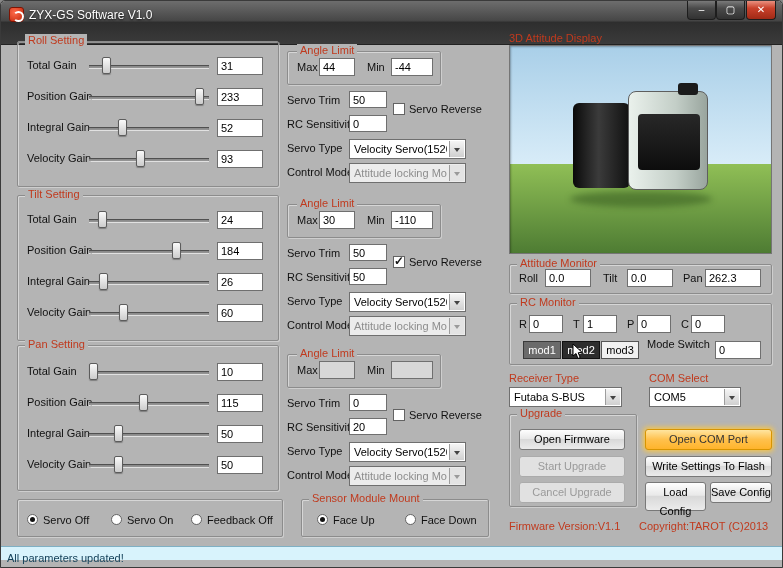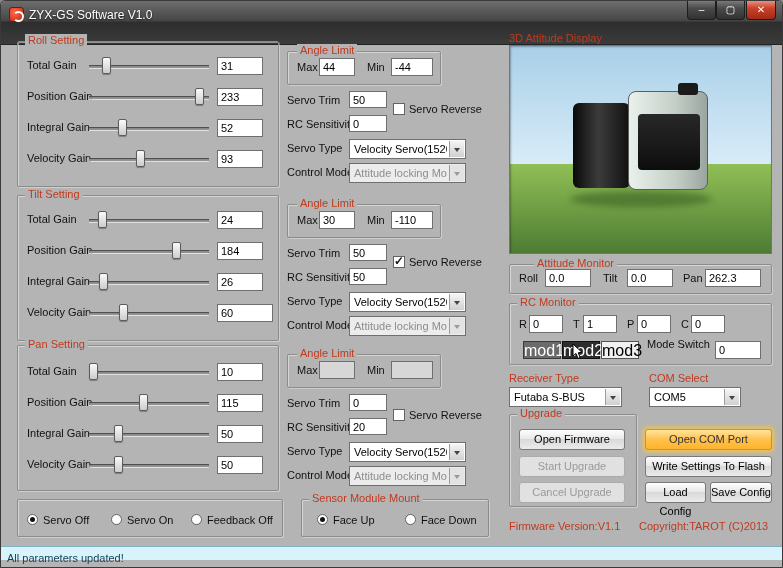--- a/index.html
+++ b/index.html
@@ -35,21 +35,21 @@
   .cb { position:absolute; width:12px; height:12px; background:#fff; border:1px solid #636363; }
   .cb.checked::after { content:"✓"; position:absolute; left:0; top:-3px; font-size:12px; font-weight:bold; color:#161616; }
   .radio { position:absolute; width:11px; height:11px; background:#fff; border:1px solid #636363; border-radius:50%; }
   .radio.checked::after { content:""; position:absolute; left:2px; top:2px; width:5px; height:5px; background:#111; border-radius:50%; }
   .btn { position:absolute; font-size:11px; text-align:center; color:#000; line-height:19px;
          background:linear-gradient(#fefefe,#e9e9e9 45%,#d9d9d9 50%,#ebebeb);
          border:1px solid #787878; border-radius:3px; }
   .btn.dis { color:#9a9a9a; background:#e1e1e1; border-color:#ababab; }
   .btn.hl { background:linear-gradient(#ffe5a0,#ffc14d 50%,#ffb42c); border-color:#d89400;
             box-shadow:0 0 5px 2px rgba(255,200,60,.85); color:#333; }
-  .modbtn { position:absolute; width:38px; height:18px; text-align:center; line-height:17px; font-size:16px; }
+  .modbtn { position:absolute; width:38px; height:18px; text-align:center; line-height:17px; font-size:11px; }
   .m1 { background:#6b6b6b; color:#fff; border:1px solid #3a3a3a; }
   .m2 { background:#2d2d2d; color:#fff; border:1px solid #101010; }
   .m3 { background:#f1f1f1; color:#000; border:1px solid #555; }
   .titlebar { position:absolute; left:0; top:0; right:0; height:44px;
               background:linear-gradient(#6d6d6d,#474747 45%,#2e2e2e 50%,#3b3b3b);
               border-bottom:1px solid #222; border-radius:4px 4px 0 0; }
   .title-text { position:absolute; left:28px; top:7px; color:#fff; font-size:12px; text-shadow:0 1px 2px rgba(0,0,0,.8); }
   .app-icon { position:absolute; left:8px; top:6px; width:15px; height:15px; border-radius:3px;
               background:radial-gradient(circle at 35% 35%, #ff6a4a, #c1260a); border:1px solid #7e1403; }
   .app-icon::after { content:""; position:absolute; left:3px; top:3px; width:7px; height:7px;
@@ -153,21 +153,21 @@
   <div class="slider" style="left:86px;top:272px;width:124px">
       <div class="track"></div>
       <div class="thumb" style="left: 13%;"></div>
     </div>
   <input class="fld" style="left: 216px; top: 272px; width: 46px;" value="26">
   <span class="lbl" style="left:26px;top:305px">Velocity Gain</span>
   <div class="slider" style="left:86px;top:303px;width:124px">
       <div class="track"></div>
       <div class="thumb" style="left: 29%;"></div>
     </div>
-  <input class="fld" style="left: 216px; top: 303px; width: 56px;" value="60">
+  <input class="fld" style="left: 216px; top: 303px; width: 46px;" value="60">
 
   <div class="grp" style="left:286px;top:203px;width:154px;height:34px"></div>
   <span class="gtitle" style="left:296px;top:196px">Angle Limit</span>
   <span class="lbl" style="left:296px;top:213px">Max</span>
   <input class="fld" style="left: 318px; top: 210px; width: 36px;" value="30">
   <span class="lbl" style="left:366px;top:213px">Min</span>
   <input class="fld" style="left: 390px; top: 210px; width: 42px;" value="-110">
   <span class="lbl" style="left:286px;top:246px">Servo Trim</span>
   <input class="fld" style="left: 348px; top: 243px; width: 38px; height: 17px;" value="50">
   <span class="cb checked" style="left:392px;top:255px"></span>
@@ -253,21 +253,21 @@
   <span class="rlbl" style="left:508px;top:31px">3D Attitude Display</span>
   <div class="viewport">
     <div class="cam-shadow"></div>
     <div class="cam-lens"></div>
     <div class="cam-body"></div>
     <div class="cam-grip"></div>
     <div class="cam-dial"></div>
   </div>
 
   <div class="grp" style="left:508px;top:263px;width:263px;height:30px"></div>
-  <span class="gtitle" style="left:533px;top:256px">Attitude Monitor</span>
+  <span class="gtitle" style="left:516px;top:256px">Attitude Monitor</span>
   <span class="lbl" style="left:518px;top:271px">Roll</span>
   <input class="fld" style="left: 544px; top: 268px; width: 46px;" value="0.0">
   <span class="lbl" style="left:602px;top:271px">Tilt</span>
   <input class="fld" style="left: 626px; top: 268px; width: 46px;" value="0.0">
   <span class="lbl" style="left:682px;top:271px">Pan</span>
   <input class="fld" style="left: 704px; top: 268px; width: 56px;" value="262.3">
 
   <div class="grp" style="left:508px;top:302px;width:263px;height:62px"></div>
   <span class="gtitle" style="left:516px;top:295px">RC Monitor</span>
   <span class="lbl" style="left:518px;top:317px">R</span>
@@ -299,21 +299,21 @@
     </div>
 
   <div class="grp" style="left:508px;top:413px;width:128px;height:93px"></div>
   <span class="gtitle" style="left:516px;top:406px">Upgrade</span>
   <span class="btn" style="left:518px;top:428px;width:106px;height:21px">Open Firmware</span>
   <span class="btn dis" style="left:518px;top:481px;width:106px;height:21px">Cancel Upgrade</span>
   <span class="btn dis" style="left:518px;top:455px;width:106px;height:21px">Start Upgrade</span>
 
   <span class="btn hl" style="left:644px;top:428px;width:127px;height:21px">Open COM Port</span>
   <span class="btn" style="left:644px;top:455px;width:127px;height:21px">Write Settings To Flash</span>
-  <span class="btn" style="left:644px;top:481px;width:61px;height:21px">Load Config</span>
+  <span class="btn" style="left:644px;top:481px;width:61px;height:29px">Load Config</span>
   <span class="btn" style="left:709px;top:481px;width:62px;height:21px">Save Config</span>
 
   <span class="rlbl" style="left:508px;top:519px">Firmware Version:V1.1</span>
   <span class="rlbl" style="left:638px;top:519px">Copyright:TAROT (C)2013</span>
 
   <div class="statusbar">
     <span class="status-text">All parameters updated!</span>
   </div>
 
 </div>

